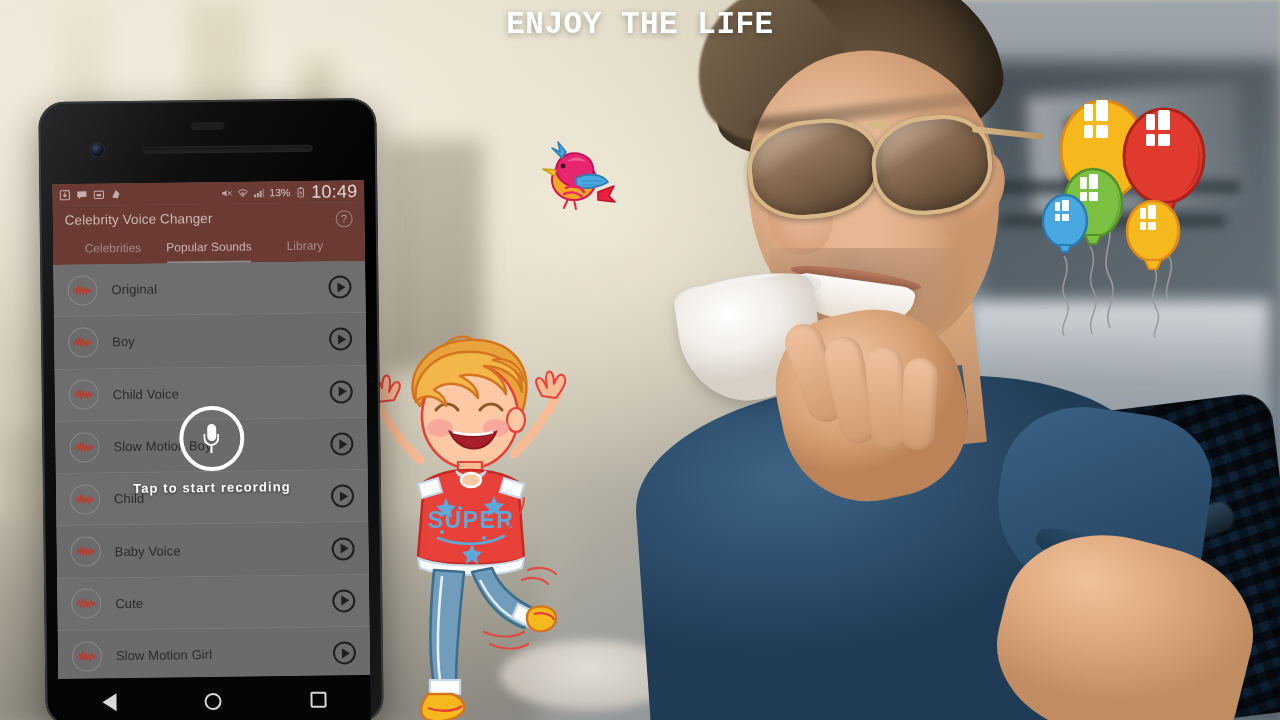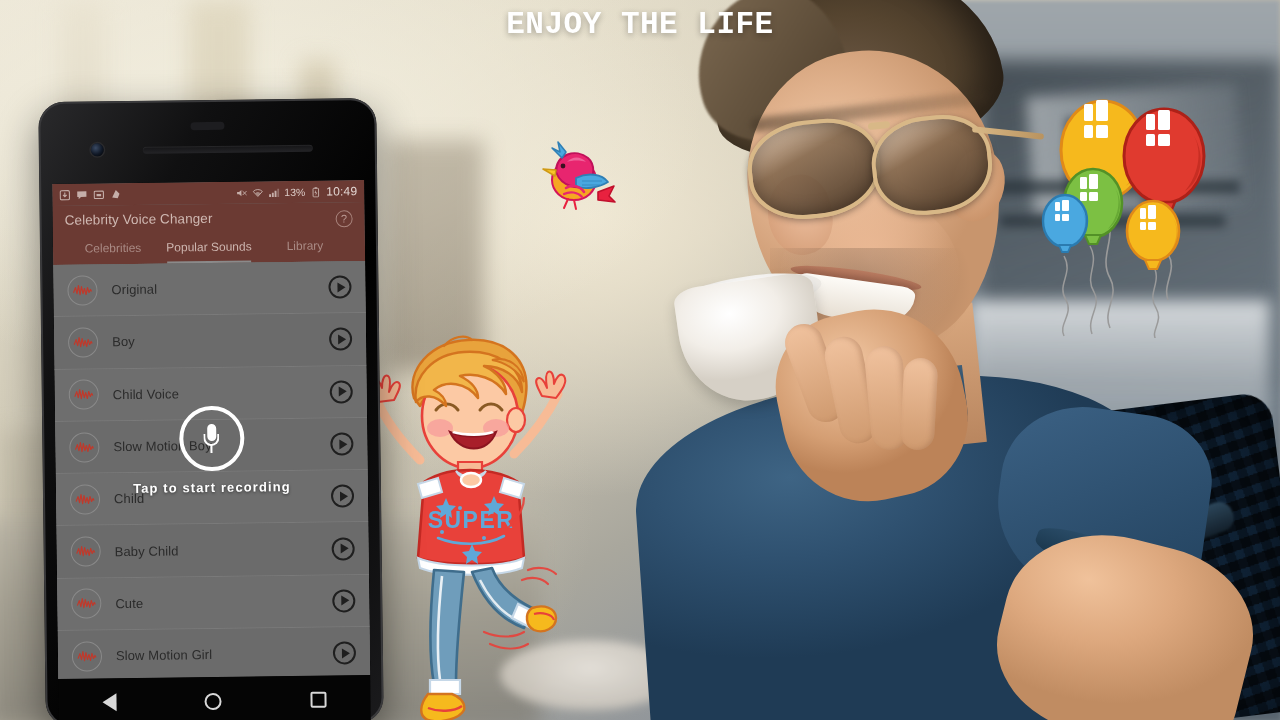--- a/index.html
+++ b/index.html
@@ -291,21 +291,21 @@
   
   .app { position:absolute; inset:0; background:#6e6e6e; }
 
   .statusbar {
     height:22px; background:#6b3a33; display:flex; align-items:center;
     padding:0 7px; color:#d9c9c4; font-size:11.5px;
   }
   .sb-left { display:flex; gap:6px; align-items:center; }
   .sb-right { margin-left:auto; display:flex; gap:5px; align-items:center; }
   .sb-ico { width:11px; height:11px; opacity:.82; display:block; }
-  .sb-time { font-size:12px; color:#e2d5d1; letter-spacing:.2px; }
+  .sb-time { font-size:18px; color:#e2d5d1; letter-spacing:.2px; }
   .sb-pct  { font-size:10.5px; color:#dcccc7; }
 
   .appbar { background:#6b3a33; padding:7px 12px 0 12px; }
   .appbar-title {
     color:#cfb8b2; font-size:13.5px; letter-spacing:.1px; padding-bottom:9px;
   }
   .help-icon {
     position:absolute; right:12px; top:30px; width:17px; height:17px;
     border:1.6px solid #a8837c; border-radius:50%;
     color:#bb9a94; font-size:11px; line-height:15px; text-align:center;
@@ -723,21 +723,21 @@
           <div class="play-btn">
               <div class="play-tri"></div>
             </div>
         </div>
         <div class="row">
           <div class="wave-badge">
             <svg width="20" height="14" viewBox="0 0 20 14">
                 <path d="M1 9 L3 4 L4.5 10 L6 2 L7.5 11 L9 3 L10.5 10 L12 5 L13.5 11 L15 4 L16.5 9 L18 6 L19 8" fill="none" stroke="#c0392b" stroke-width="1.2" stroke-linejoin="round"></path>
               </svg>
           </div>
-          <div class="row-label">Baby Child</div>
+          <div class="row-label">Baby Voice</div>
           <div class="play-btn">
               <div class="play-tri"></div>
             </div>
         </div>
         <div class="row">
           <div class="wave-badge">
             <svg width="20" height="14" viewBox="0 0 20 14">
                 <path d="M1 9 L3 4 L4.5 10 L6 2 L7.5 11 L9 3 L10.5 10 L12 5 L13.5 11 L15 4 L16.5 9 L18 6 L19 8" fill="none" stroke="#c0392b" stroke-width="1.2" stroke-linejoin="round"></path>
               </svg>
           </div>

